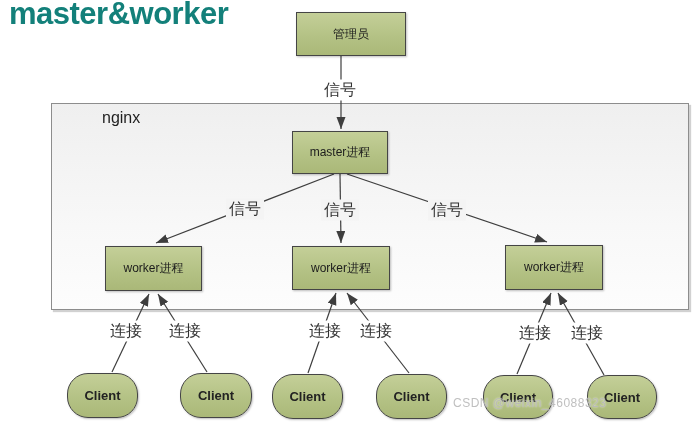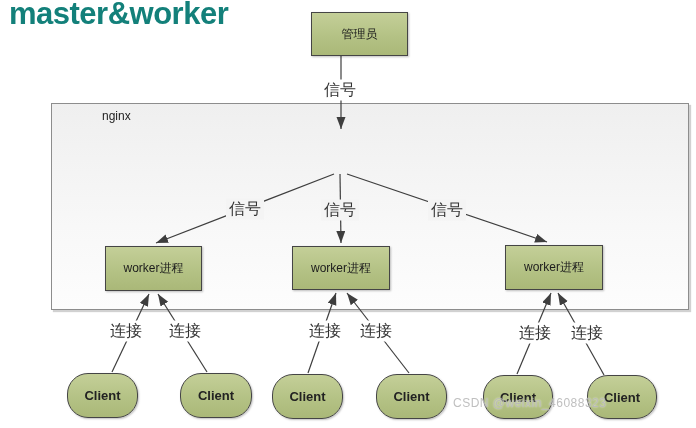--- a/index.html
+++ b/index.html
@@ -15,21 +15,21 @@
   .container-box {
     position:absolute; left:51px; top:103px; width:638px; height:207px;
     box-sizing:border-box;
     background:linear-gradient(180deg,#efefef 0%,#f8f8f8 60%,#fdfdfd 100%);
     border:1px solid #8d8d8d;
     box-shadow:2px 2px 1px rgba(0,0,0,0.18);
     z-index:1;
   }
   .container-label {
     position:absolute; left:102px; top:109px;
-    font-size:12px; color:#1f1f1f; z-index:4;
+    font-size:16px; color:#1f1f1f; z-index:4;
   }
   .edges { position:absolute; left:0; top:0; z-index:2; }
   .node {
     position:absolute; box-sizing:border-box; z-index:3;
     display:flex; align-items:center; justify-content:center;
     background:linear-gradient(180deg,#c4cf98 0%,#b4c285 55%,#aab878 100%);
     border:1px solid #454545;
     box-shadow:1px 1px 2px rgba(0,0,0,0.25);
     font-size:12px; color:#1c1c1c; text-align:center;
   }
@@ -70,22 +70,23 @@
       <line x1="347" y1="174" x2="547" y2="242" marker-end="url(#arrow)"></line>
       <line x1="112" y1="372" x2="149" y2="294" marker-end="url(#arrow)"></line>
       <line x1="207" y1="372" x2="158" y2="294" marker-end="url(#arrow)"></line>
       <line x1="308" y1="373" x2="336" y2="293" marker-end="url(#arrow)"></line>
       <line x1="409" y1="373" x2="347" y2="293" marker-end="url(#arrow)"></line>
       <line x1="517" y1="374" x2="551" y2="293" marker-end="url(#arrow)"></line>
       <line x1="604" y1="375" x2="558" y2="293" marker-end="url(#arrow)"></line>
     </g>
   </svg>
 
-  <div class="node" style="left:311px; top:12px;  width:97px; height:44px;">管理员</div>
+  <div class="node" style="left:296px; top:12px;  width:110px; height:44px;">管理员</div>
 
+  <div class="node" style="left:292px; top:131px; width:96px; height:43px;">master进程</div>
 
   <div class="node" style="left:105px; top:246px; width:97px; height:45px;">worker进程</div>
   <div class="node" style="left:292px; top:246px; width:98px; height:44px;">worker进程</div>
   <div class="node" style="left:505px; top:245px; width:98px; height:45px;">worker进程</div>
 
   <div class="node client" style="left:67px;  top:373px; width:71px; height:45px;">Client</div>
   <div class="node client" style="left:180px; top:373px; width:72px; height:45px;">Client</div>
   <div class="node client" style="left:272px; top:374px; width:71px; height:45px;">Client</div>
   <div class="node client" style="left:376px; top:374px; width:71px; height:45px;">Client</div>
   <div class="node client" style="left:483px; top:375px; width:70px; height:44px;">Client</div>

